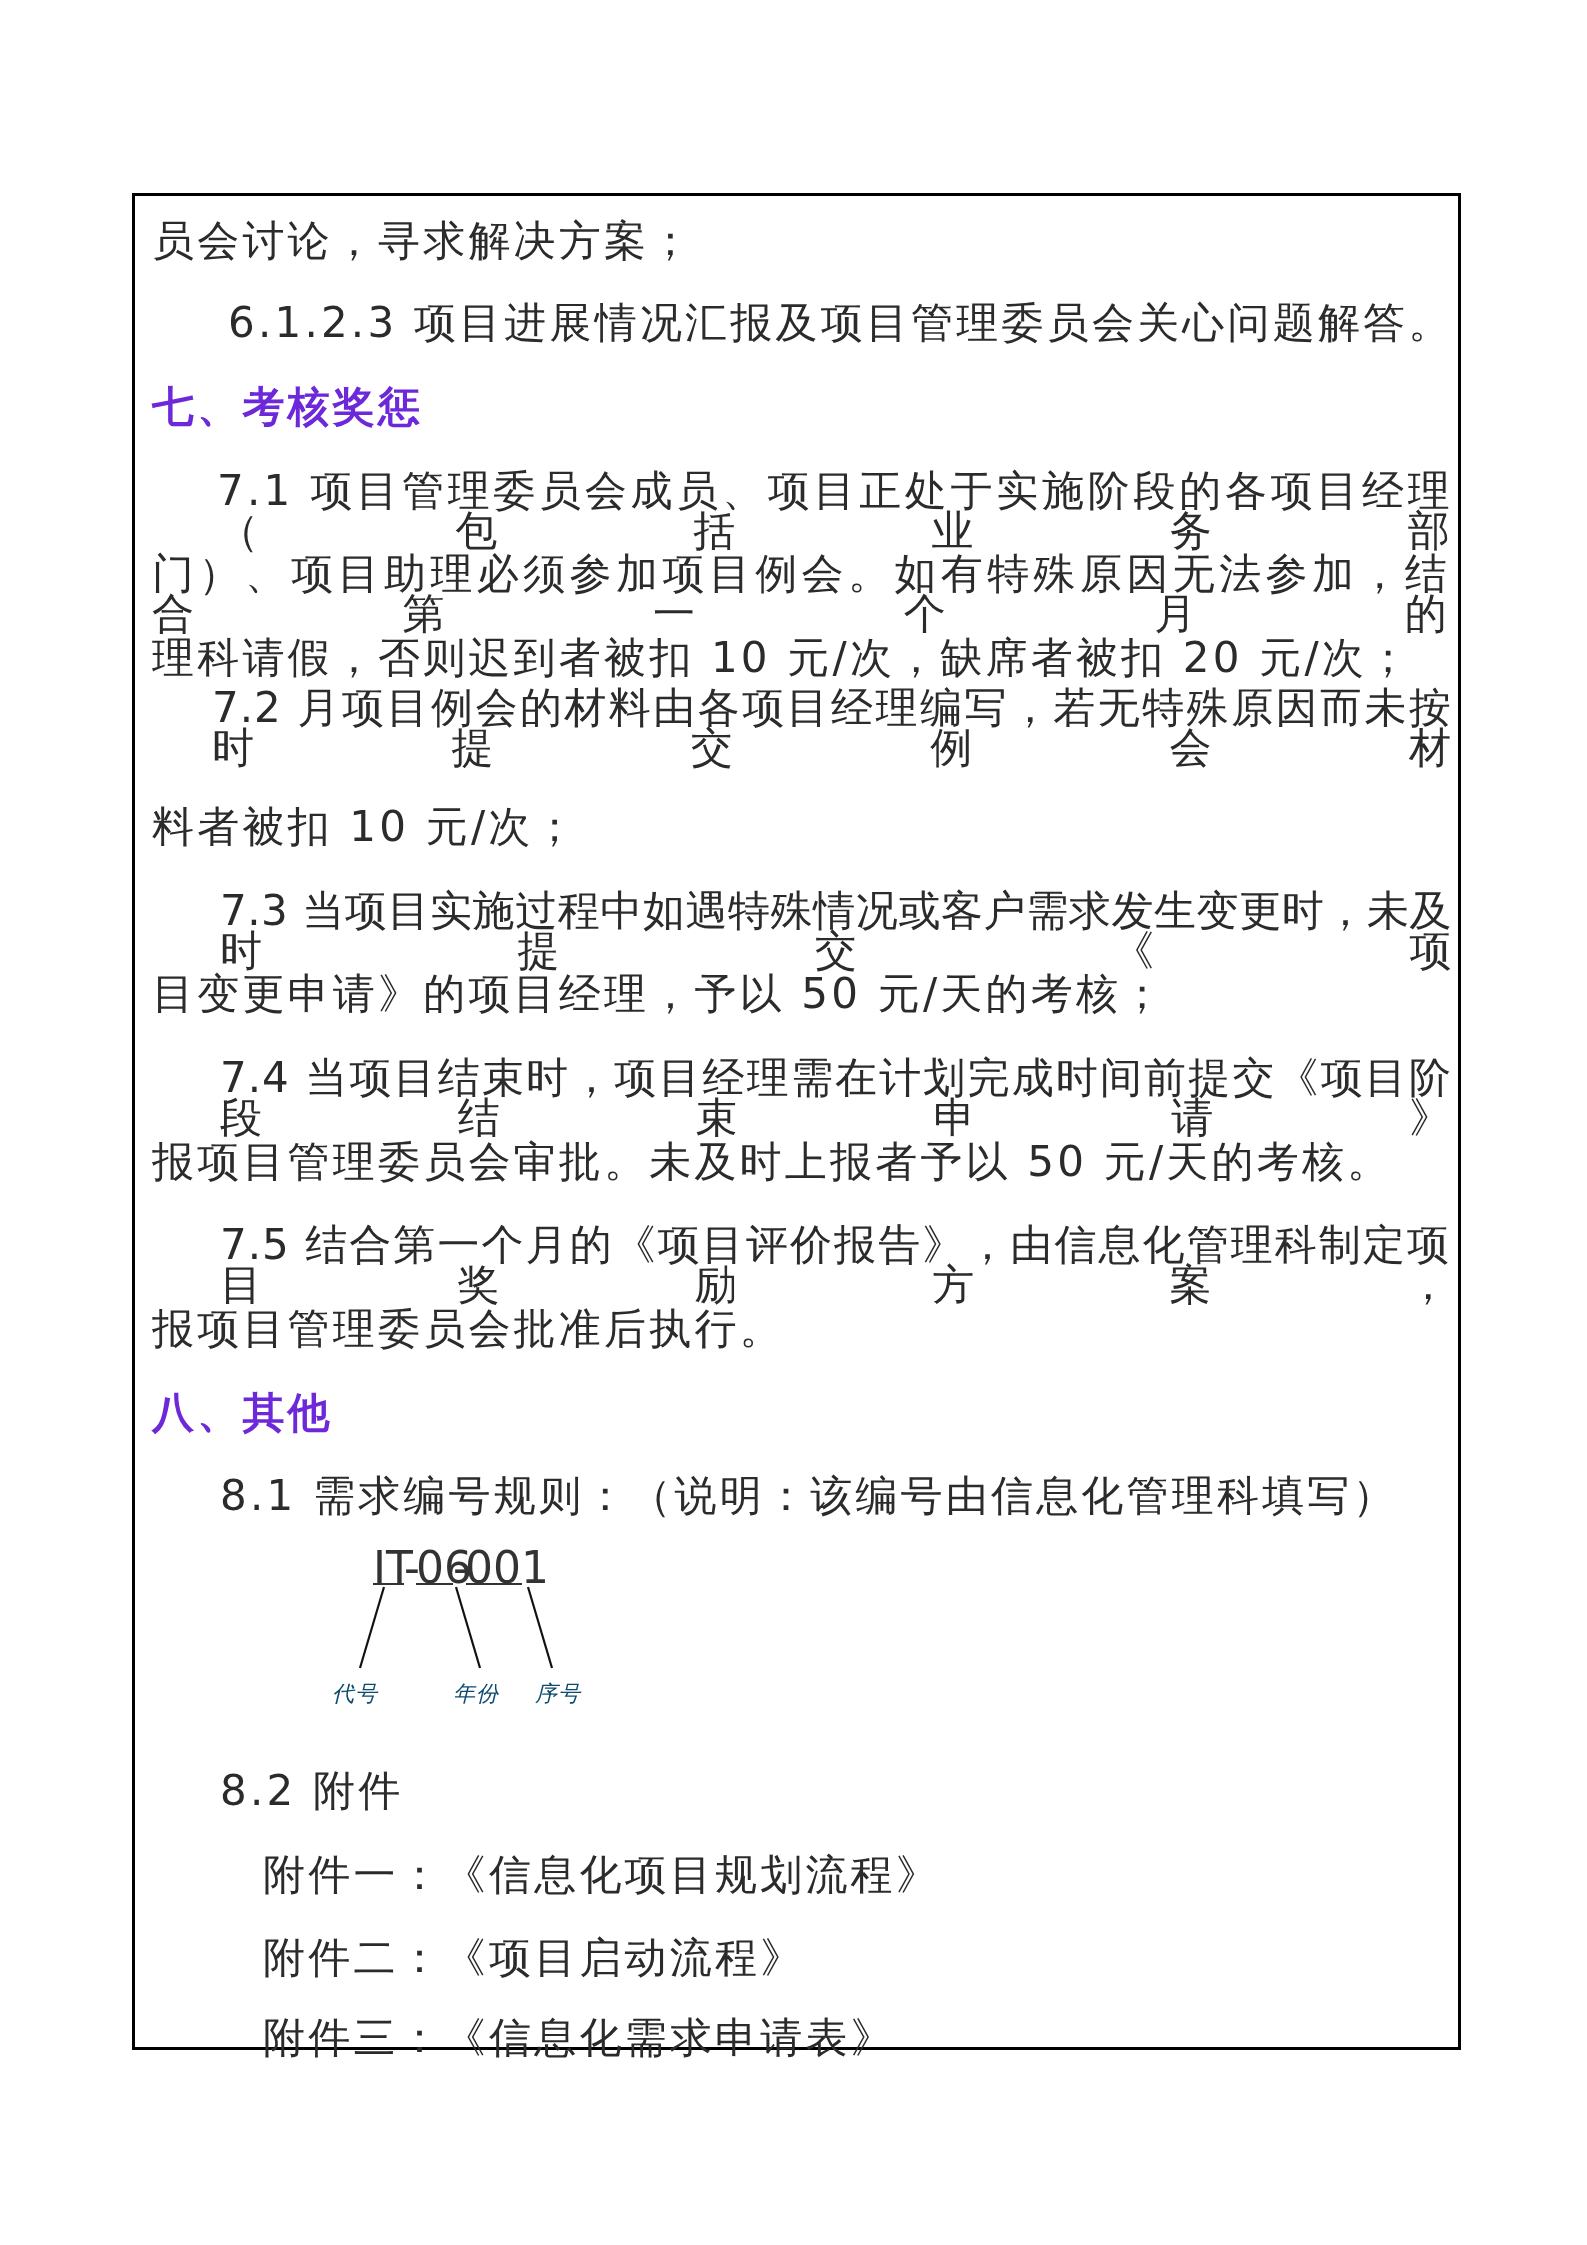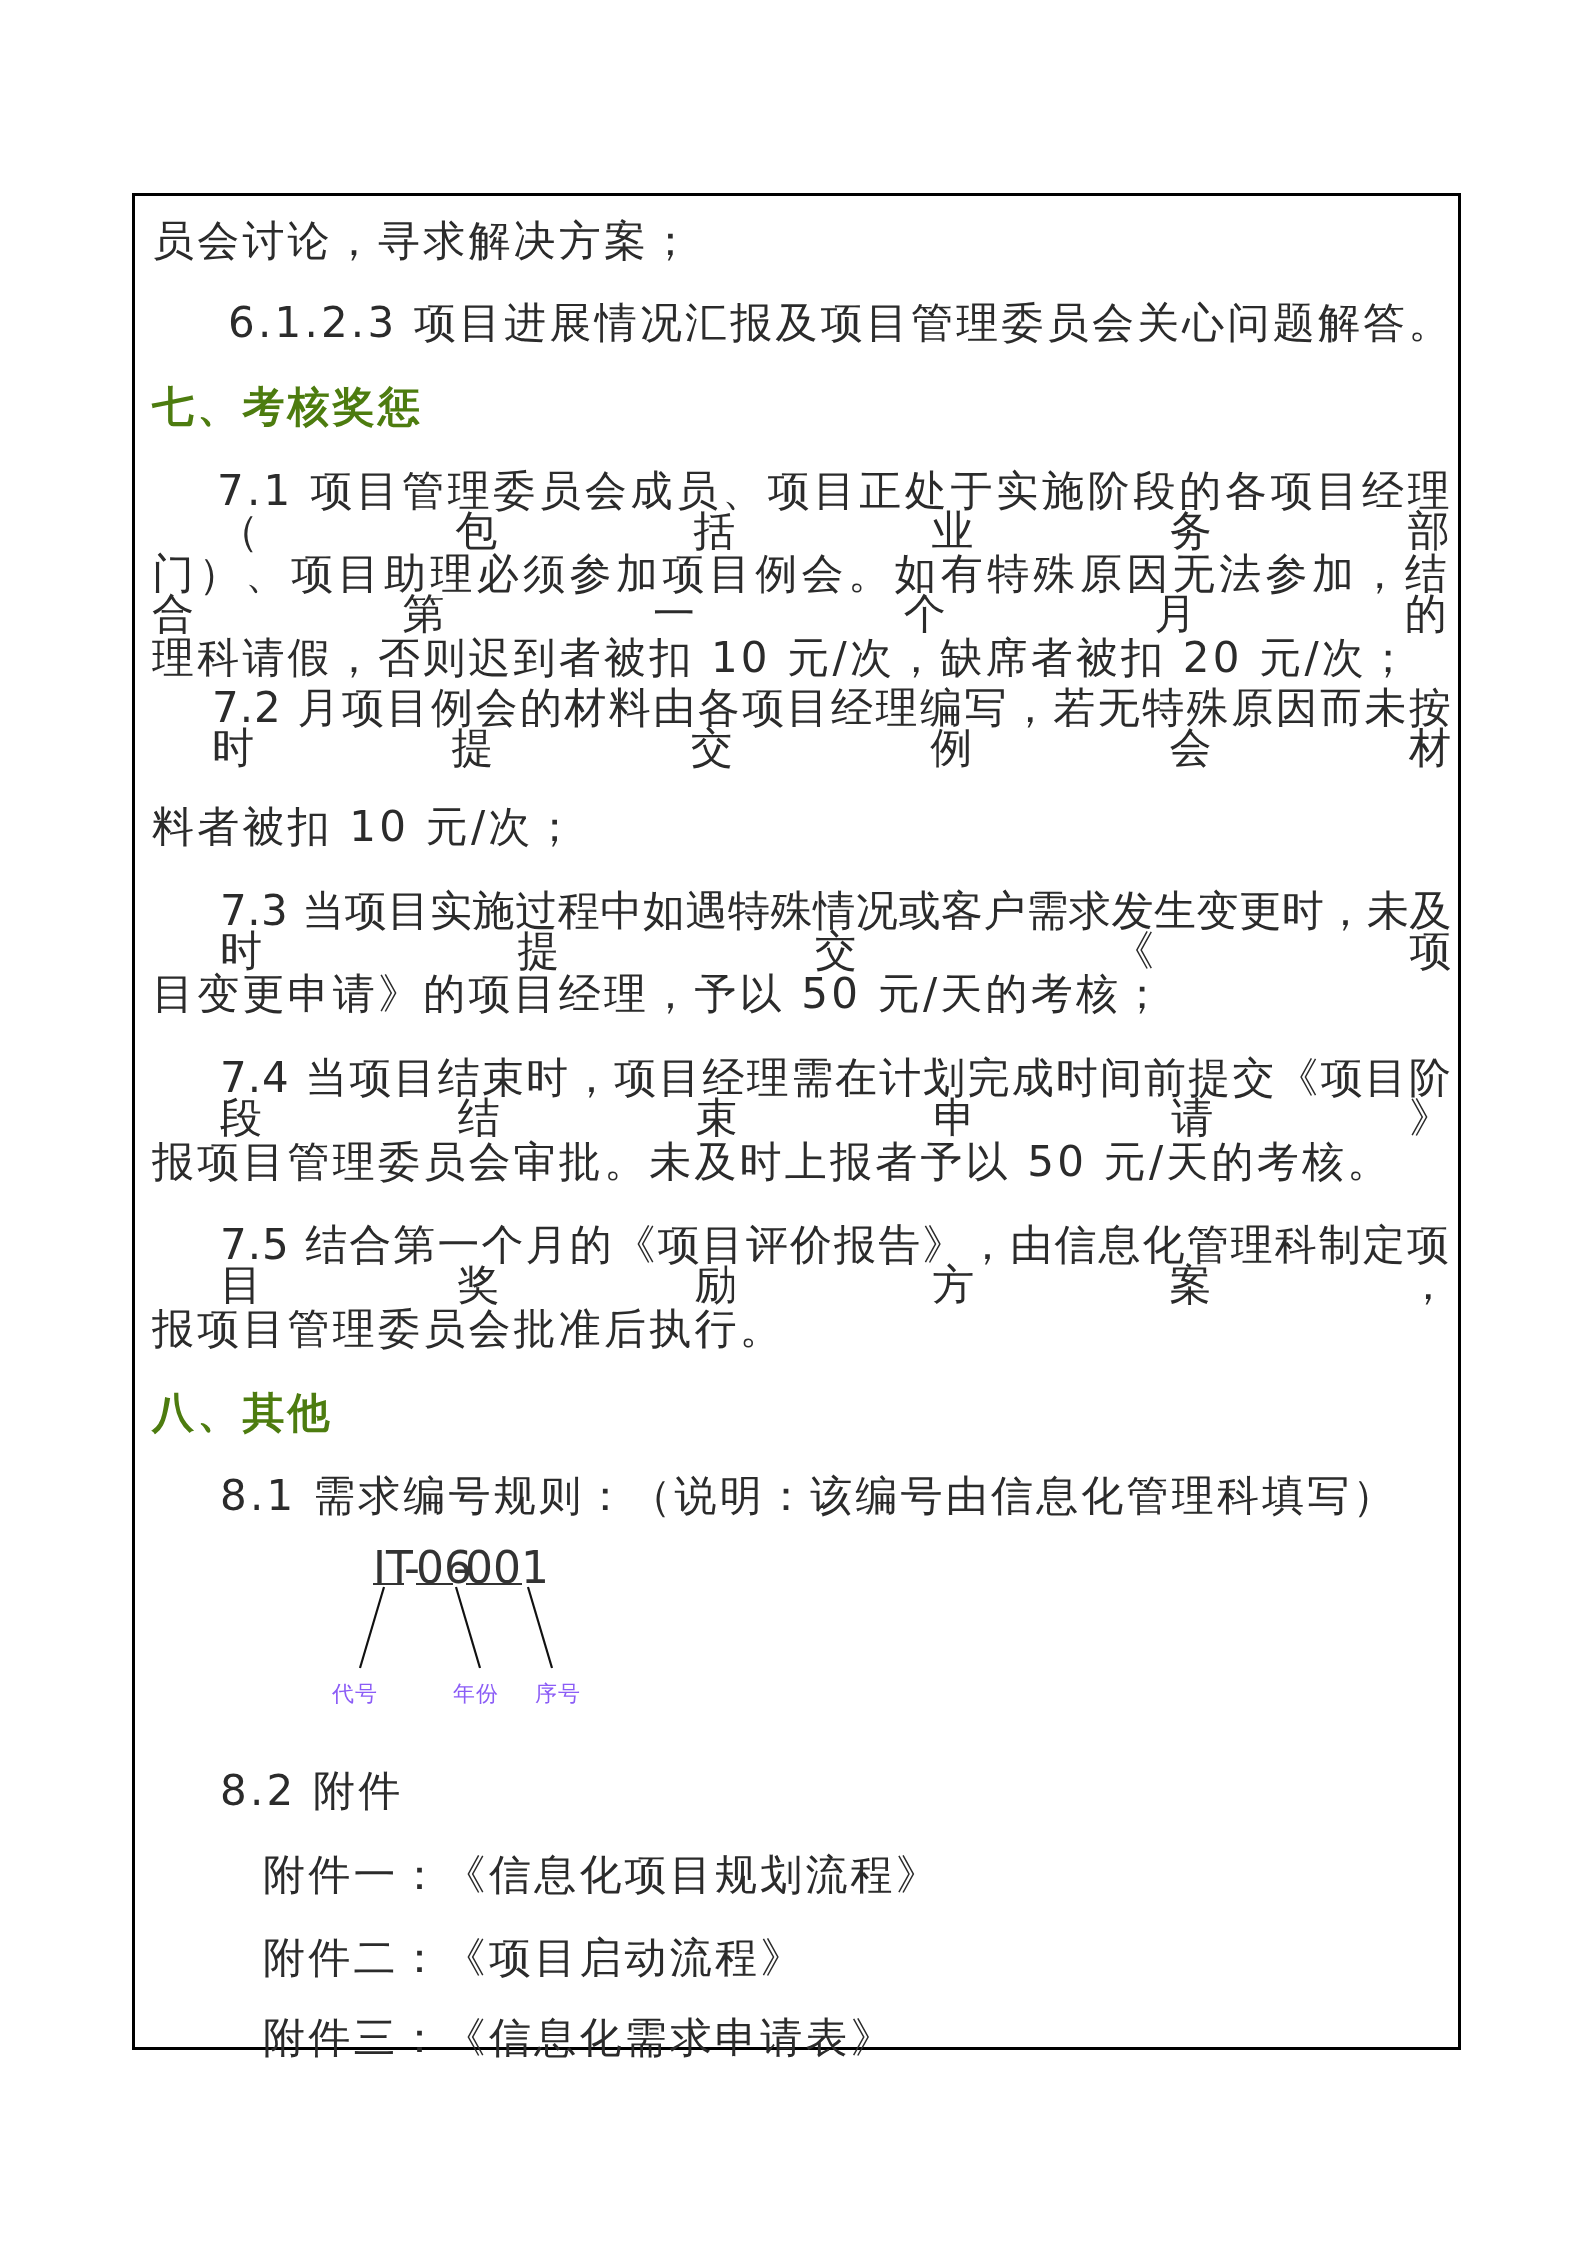--- a/index.html
+++ b/index.html
@@ -3,26 +3,26 @@
 <meta charset="utf-8">
 <style>
   html, body { margin: 0; padding: 0; background: #ffffff; }
   body { width: 1587px; height: 2245px; position: relative; overflow: hidden;
          font-family: "DejaVu Sans", "Liberation Sans", sans-serif; color: #2b2b2b; }
   .frame { position: absolute; left: 132px; top: 193px; width: 1329px; height: 1857px;
            border: 3px solid #000; box-sizing: border-box; }
   .line { position: absolute; left: 152px; width: 1300px; font-size: 42px; line-height: 40px;
           white-space: nowrap; letter-spacing: 3.2px; }
   .line.justify { width: 1298px; text-align: justify; text-align-last: justify; white-space: normal; }
-  .heading { font-weight: bold; color: #4d7c0f; }
+  .heading { font-weight: bold; color: #6d28d9; }
   .diagram { position: absolute; left: 300px; top: 1540px; width: 320px; height: 200px; }
   .diagram .code { position: absolute; top: 8px; font-size: 44px; color: #333; line-height: 40px;
                    font-family: "DejaVu Sans", sans-serif; }
-  .diagram .label { position: absolute; top: 140px; font-size: 22px; color: #8b5cf6; line-height: 28px;
-                    letter-spacing: 1px; }
+  .diagram .label { position: absolute; top: 140px; font-size: 22px; color: #0c4a6e; line-height: 28px;
+                    letter-spacing: 1px; font-style: italic; }
 </style>
 </head>
 <body>
 
 <div class="frame"></div>
 
 <div class="line" style="top:221px;">员会讨论，寻求解决方案；</div>
 <div class="line" style="top:303px; left:228px;">6.1.2.3 项目进展情况汇报及项目管理委员会关心问题解答。</div>
 <div class="line heading" style="top:387px;">七、考核奖惩</div>
 <div class="line justify" style="top:471px; left:217px; width:1236px;">7.1 项目管理委员会成员、项目正处于实施阶段的各项目经理（包括业务部</div>

